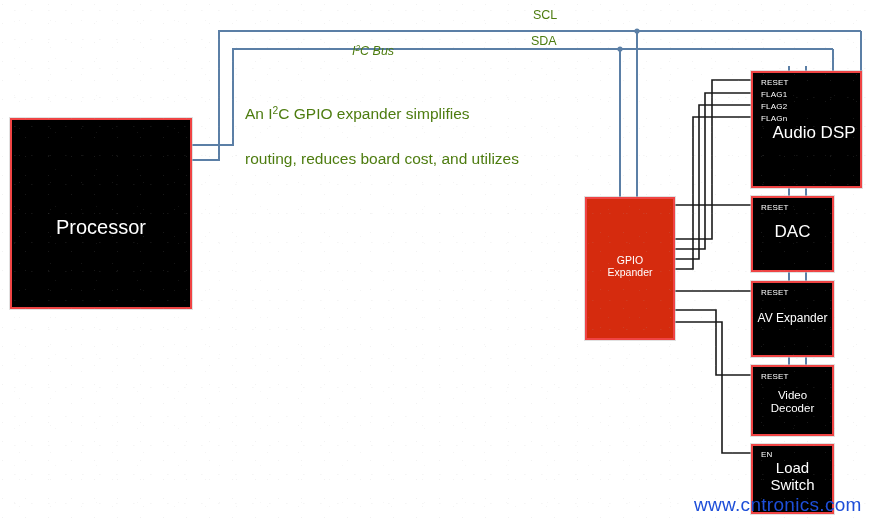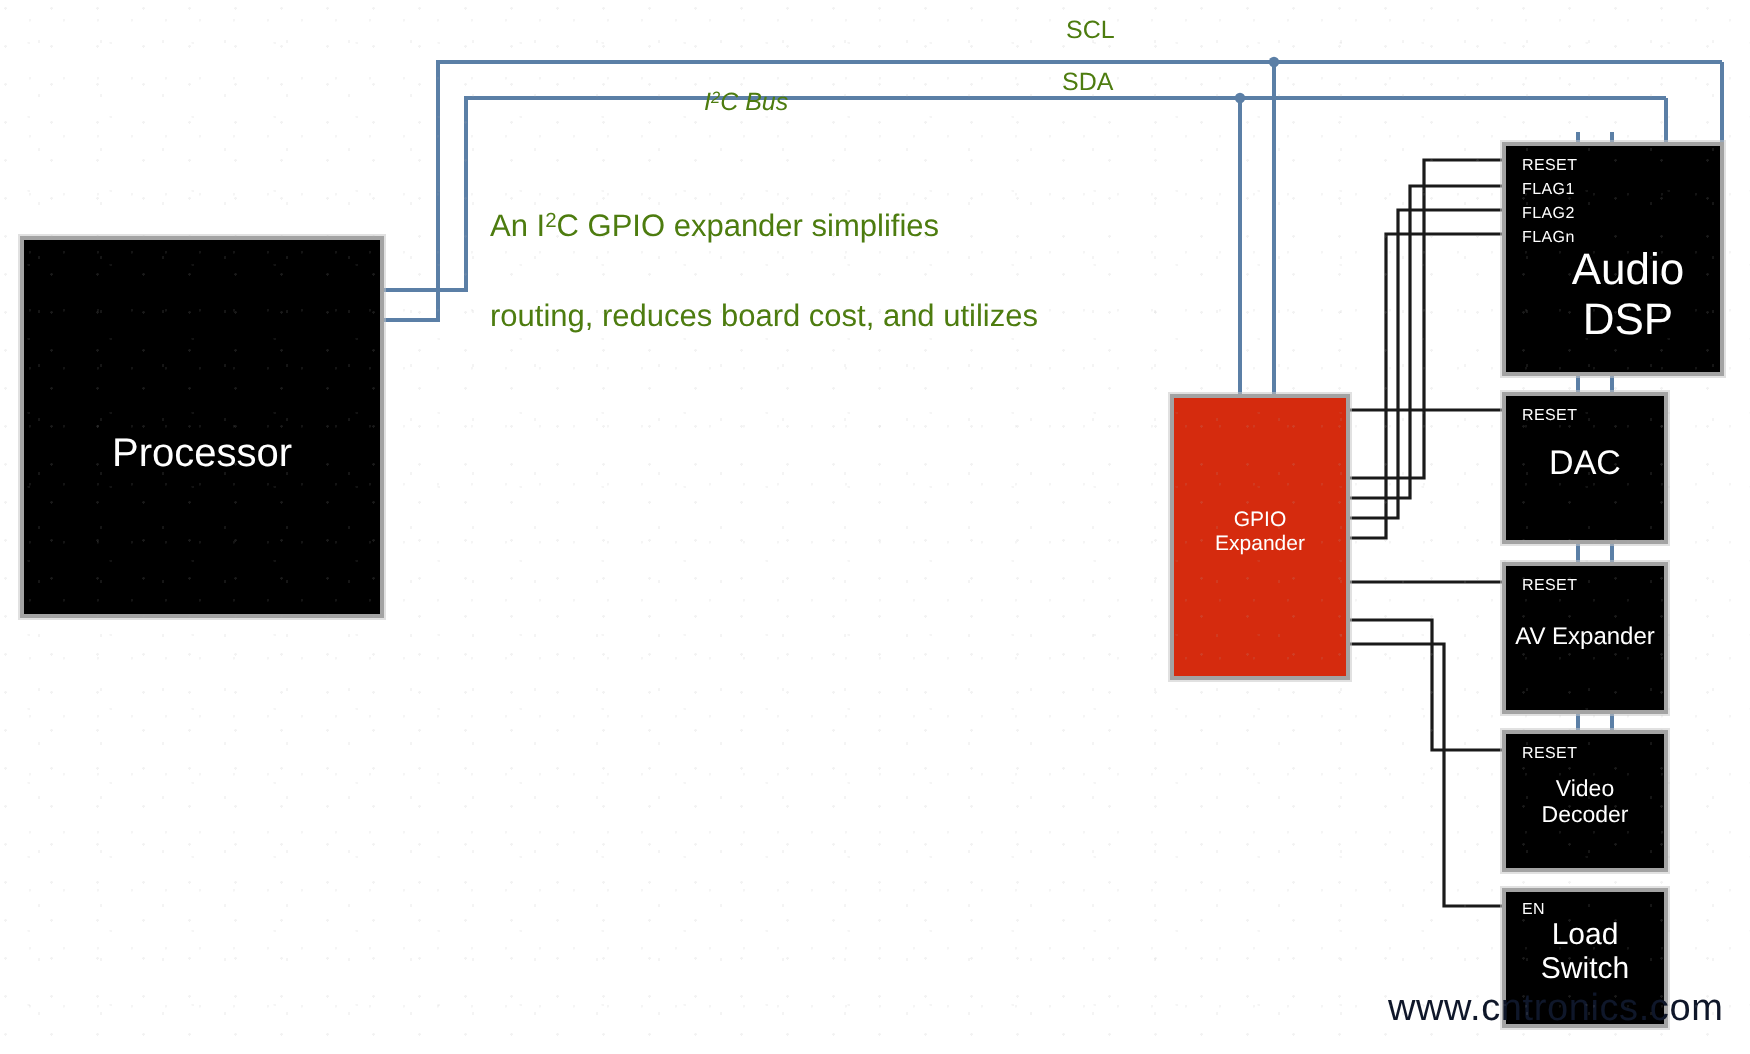--- a/index.html
+++ b/index.html
@@ -37,21 +37,21 @@
     width: 875px; height: 527px;
     pointer-events: none;
   }
 
   
   .blk {
     position: absolute;
     background: #000000;
     color: #ffffff;
     box-sizing: border-box;
-    border: 2px solid #a3a3a3;
+    border: 2px solid #ef4444;
     box-shadow: 0 0 0 1px rgba(200,200,200,.55);
   }
   .blk.red {
     background: #d52b0e;
   }
   .blk .title {
     position: absolute;
     left: 0; right: 0;
     text-align: center;
     color: #ffffff;
@@ -67,21 +67,21 @@
   }
 
   
   #blk-processor   { left: 10px;  top: 118px; width: 182px; height: 191px; }
   #blk-processor .title   { top: 96px;  font-size: 20px; }
 
   #blk-gpio        { left: 585px; top: 197px; width: 90px;  height: 143px; }
   #blk-gpio .title        { top: 56px;  font-size: 10.5px; }
 
   #blk-audiodsp    { left: 751px; top: 71px;  width: 111px; height: 117px; }
-  #blk-audiodsp .title    { top: 50px;  font-size: 22px; padding-left: 15px; }
+  #blk-audiodsp .title    { top: 50px;  font-size: 17px; padding-left: 15px; }
 
   #blk-dac         { left: 751px; top: 196px; width: 83px;  height: 76px; }
   #blk-dac .title         { top: 24px;  font-size: 17px; text-align: center; }
 
   #blk-avselector  { left: 751px; top: 281px; width: 83px;  height: 76px; }
   #blk-avselector .title  { top: 29px;  font-size: 12px; }
 
   #blk-videodecoder{ left: 751px; top: 365px; width: 83px;  height: 71px; }
   #blk-videodecoder .title{ top: 22px;  font-size: 11.5px; }
 
@@ -102,21 +102,21 @@
   #lbl-scl    { left: 533px; top: 8px;  font-size: 12.5px; }
   #lbl-sda    { left: 531px; top: 34px; font-size: 12.5px; }
 
   sup { font-size: .66em; vertical-align: .45em; line-height: 0; }
 
   
   #watermark {
     position: absolute;
     left: 694px; top: 494px;
     font-size: 19px;
-    color: #0f172a;
+    color: #1d4ed8;
     letter-spacing: .3px;
     white-space: nowrap;
   }
 </style>
 </head>
 <body>
 
 <div id="canvas">
 
   <svg id="wires" viewBox="0 0 875 527" xmlns="http://www.w3.org/2000/svg">

